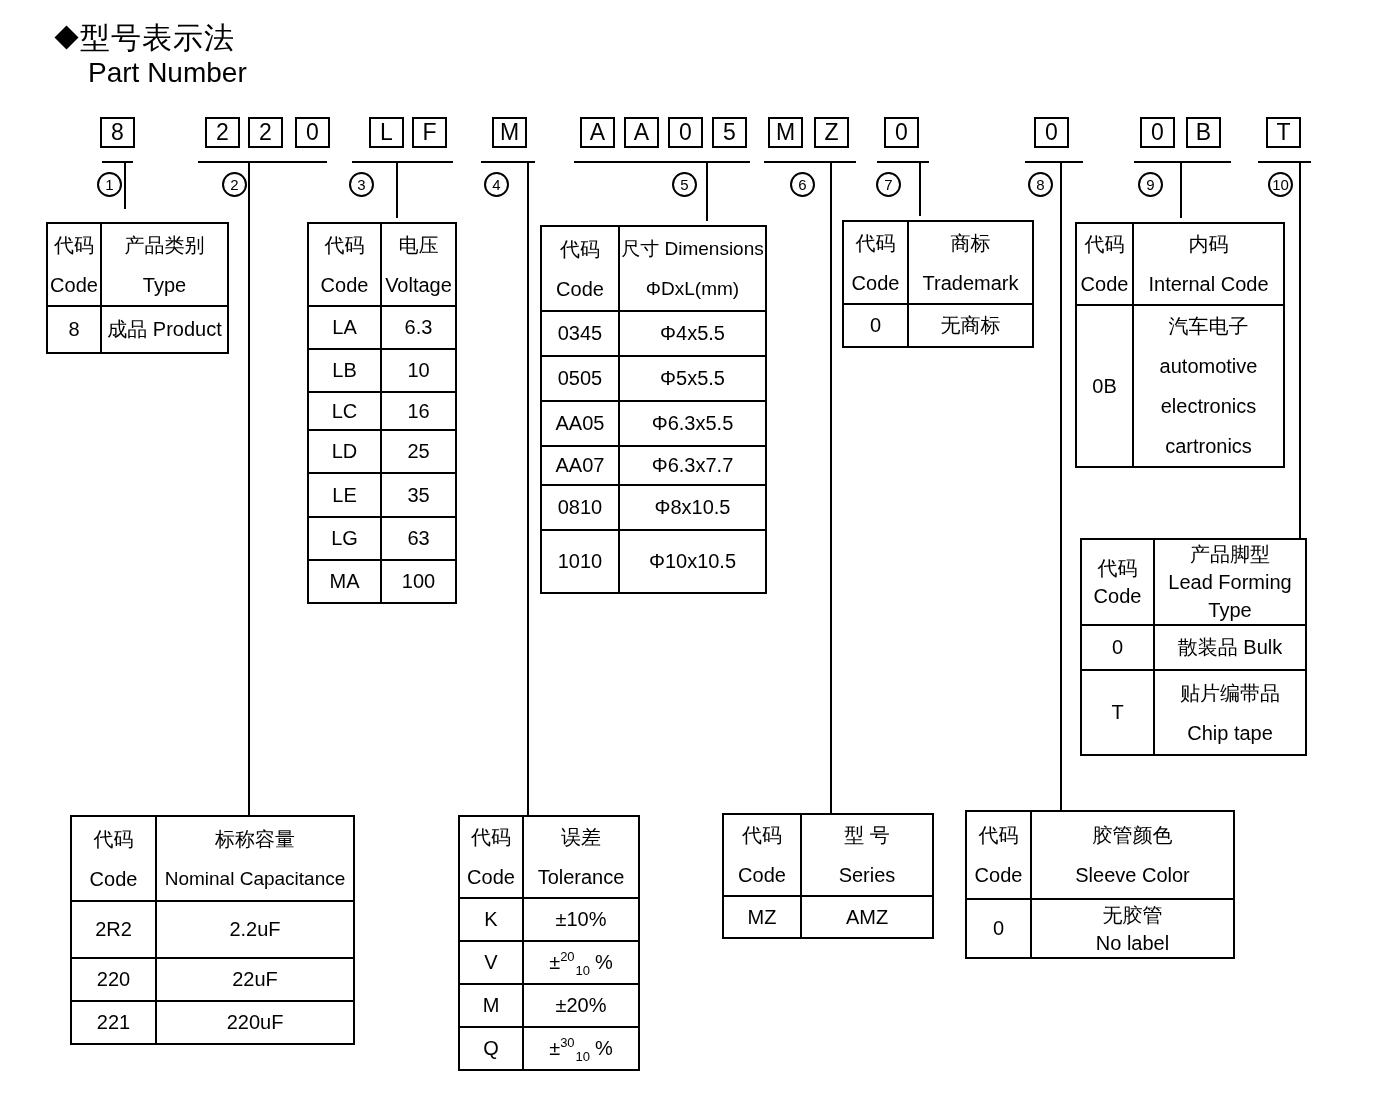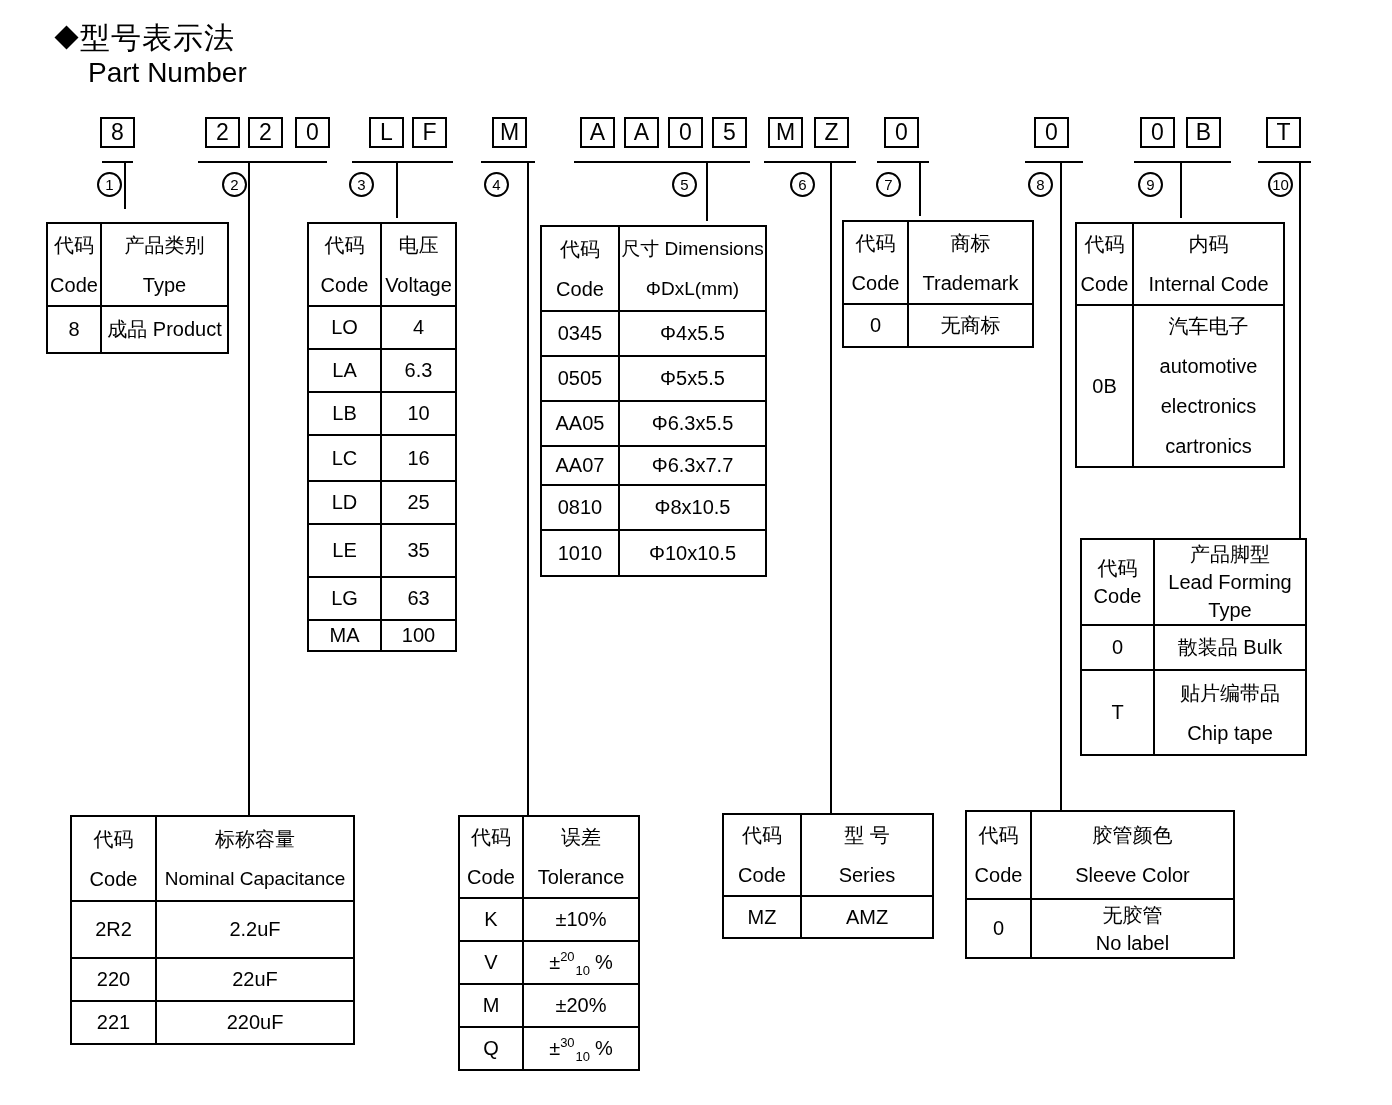--- a/index.html
+++ b/index.html
@@ -133,48 +133,44 @@
     <td>
           <div>代码</div>
           <div>Code</div>
         </td>
     <td>
           <div>电压</div>
           <div>Voltage</div>
         </td>
   </tr>
   <tr style="height:43px">
-        <td>LO</td>
-        <td>4</td>
-      </tr>
-  <tr style="height:43px">
         <td>LA</td>
         <td>6.3</td>
       </tr>
   <tr style="height:43px">
         <td>LB</td>
         <td>10</td>
       </tr>
-  <tr style="height:46px">
+  <tr style="height:38px">
         <td>LC</td>
         <td>16</td>
       </tr>
   <tr style="height:43px">
         <td>LD</td>
         <td>25</td>
       </tr>
-  <tr style="height:53px">
+  <tr style="height:44px">
         <td>LE</td>
         <td>35</td>
       </tr>
   <tr style="height:43px">
         <td>LG</td>
         <td>63</td>
       </tr>
-  <tr style="height:31px">
+  <tr style="height:43px">
         <td>MA</td>
         <td>100</td>
       </tr>
 </tbody>
   </table>
 
 <table class="tbl" style="left:540px;top:225px">
   <colgroup>
       <col style="width:78px">
       <col style="width:147px">
@@ -203,21 +199,21 @@
         <td>Φ6.3x5.5</td>
       </tr>
   <tr style="height:39px">
         <td>AA07</td>
         <td>Φ6.3x7.7</td>
       </tr>
   <tr style="height:45px">
         <td>0810</td>
         <td>Φ8x10.5</td>
       </tr>
-  <tr style="height:46px">
+  <tr style="height:63px">
         <td>1010</td>
         <td>Φ10x10.5</td>
       </tr>
 </tbody>
   </table>
 
 <table class="tbl" style="left:842px;top:220px">
   <colgroup>
       <col style="width:65px">
       <col style="width:125px">

